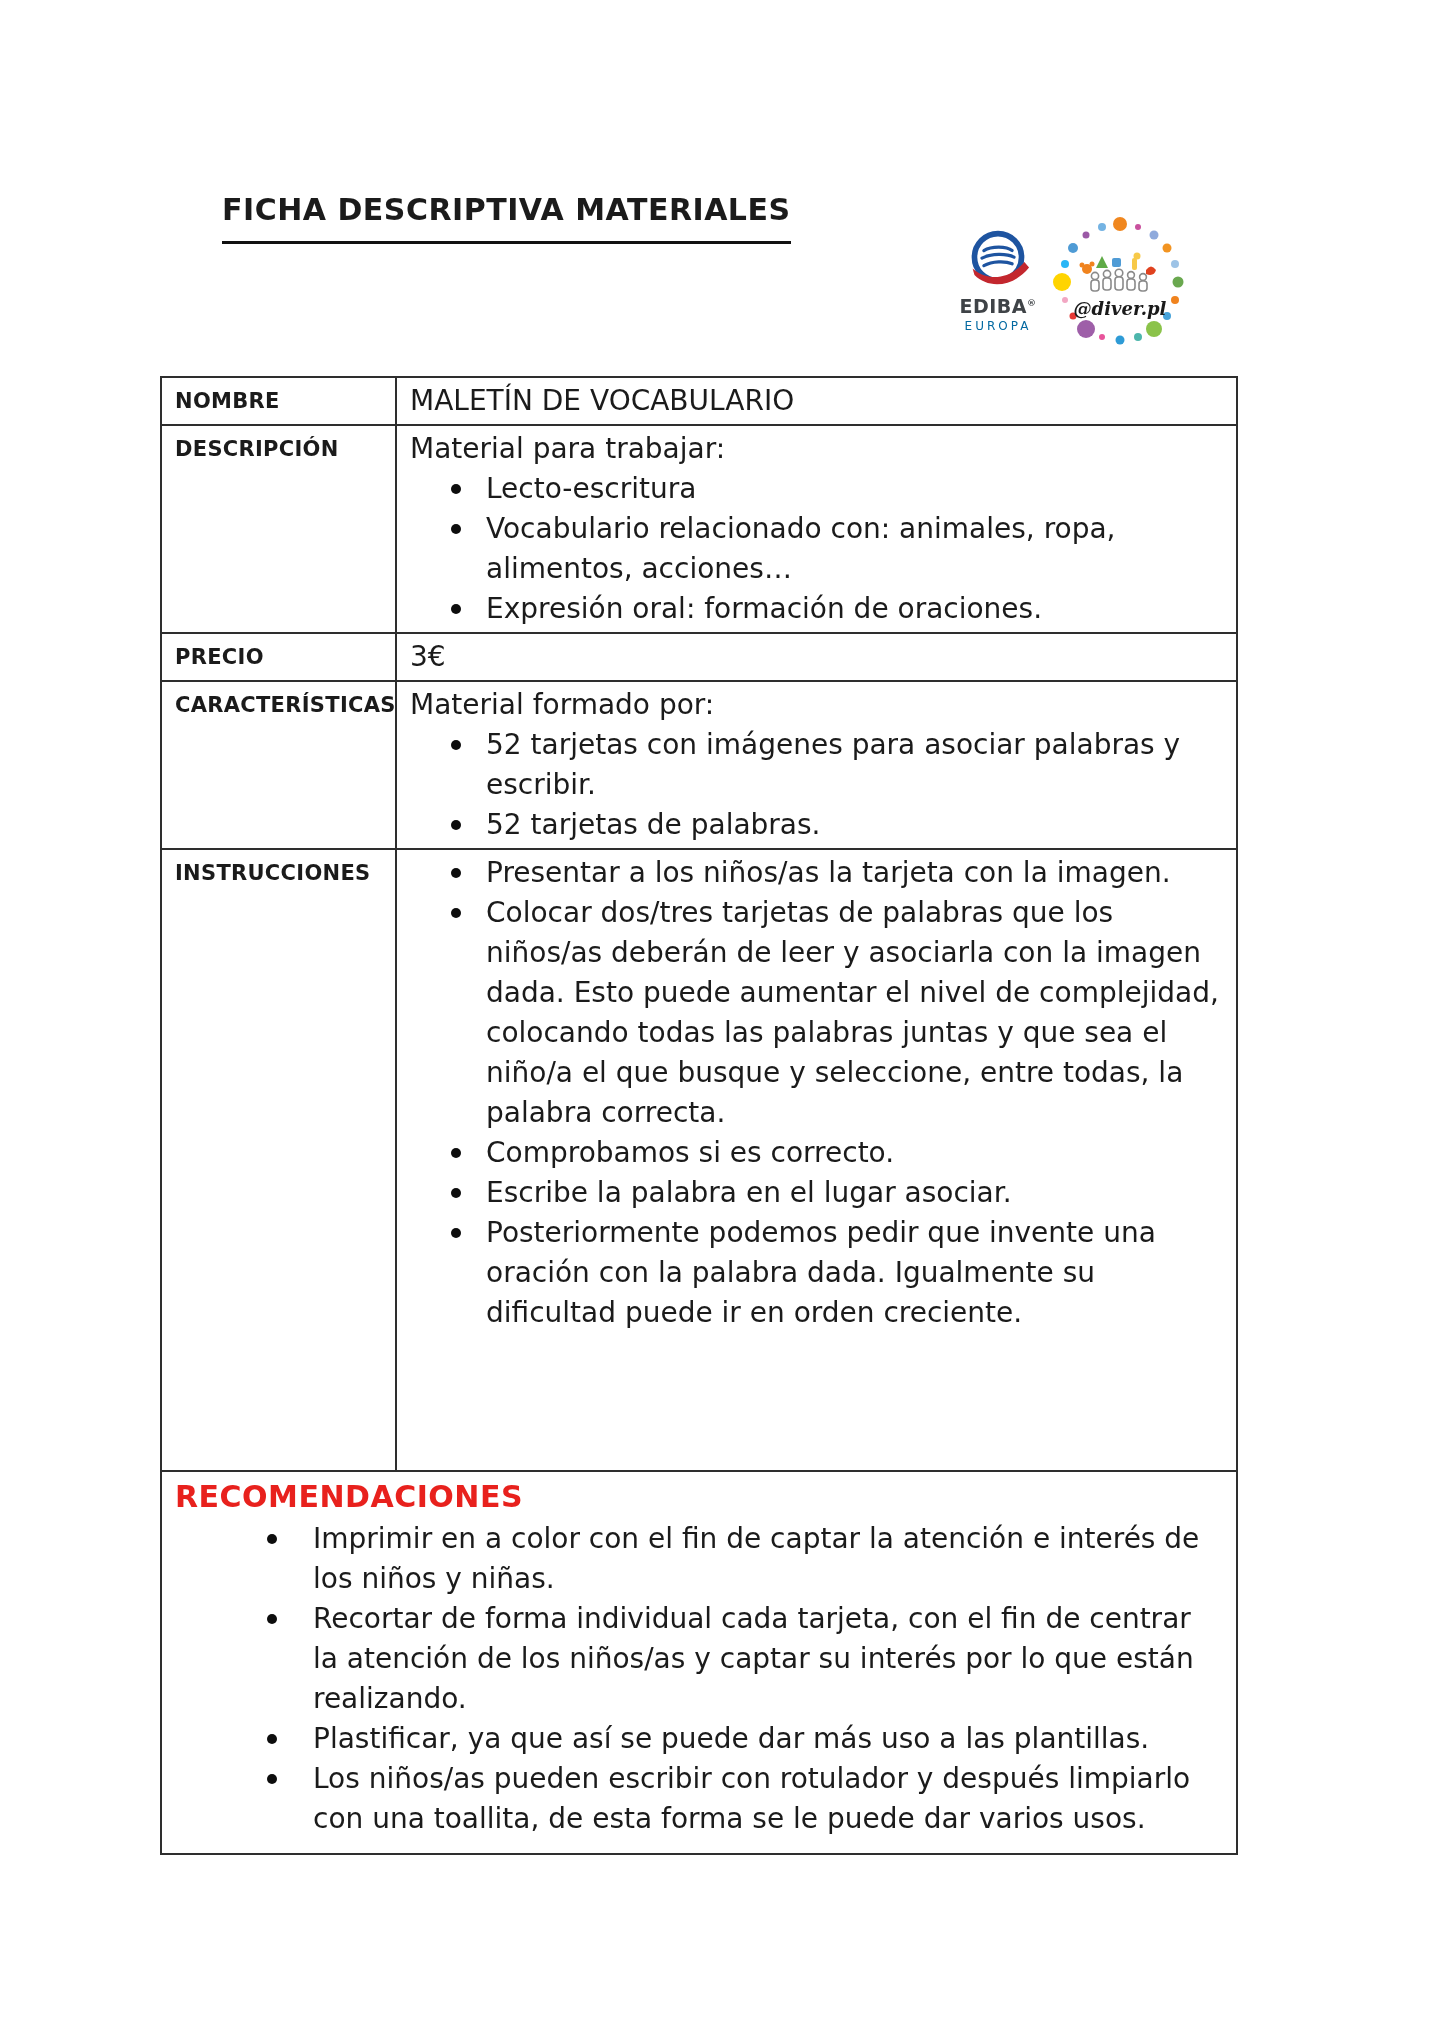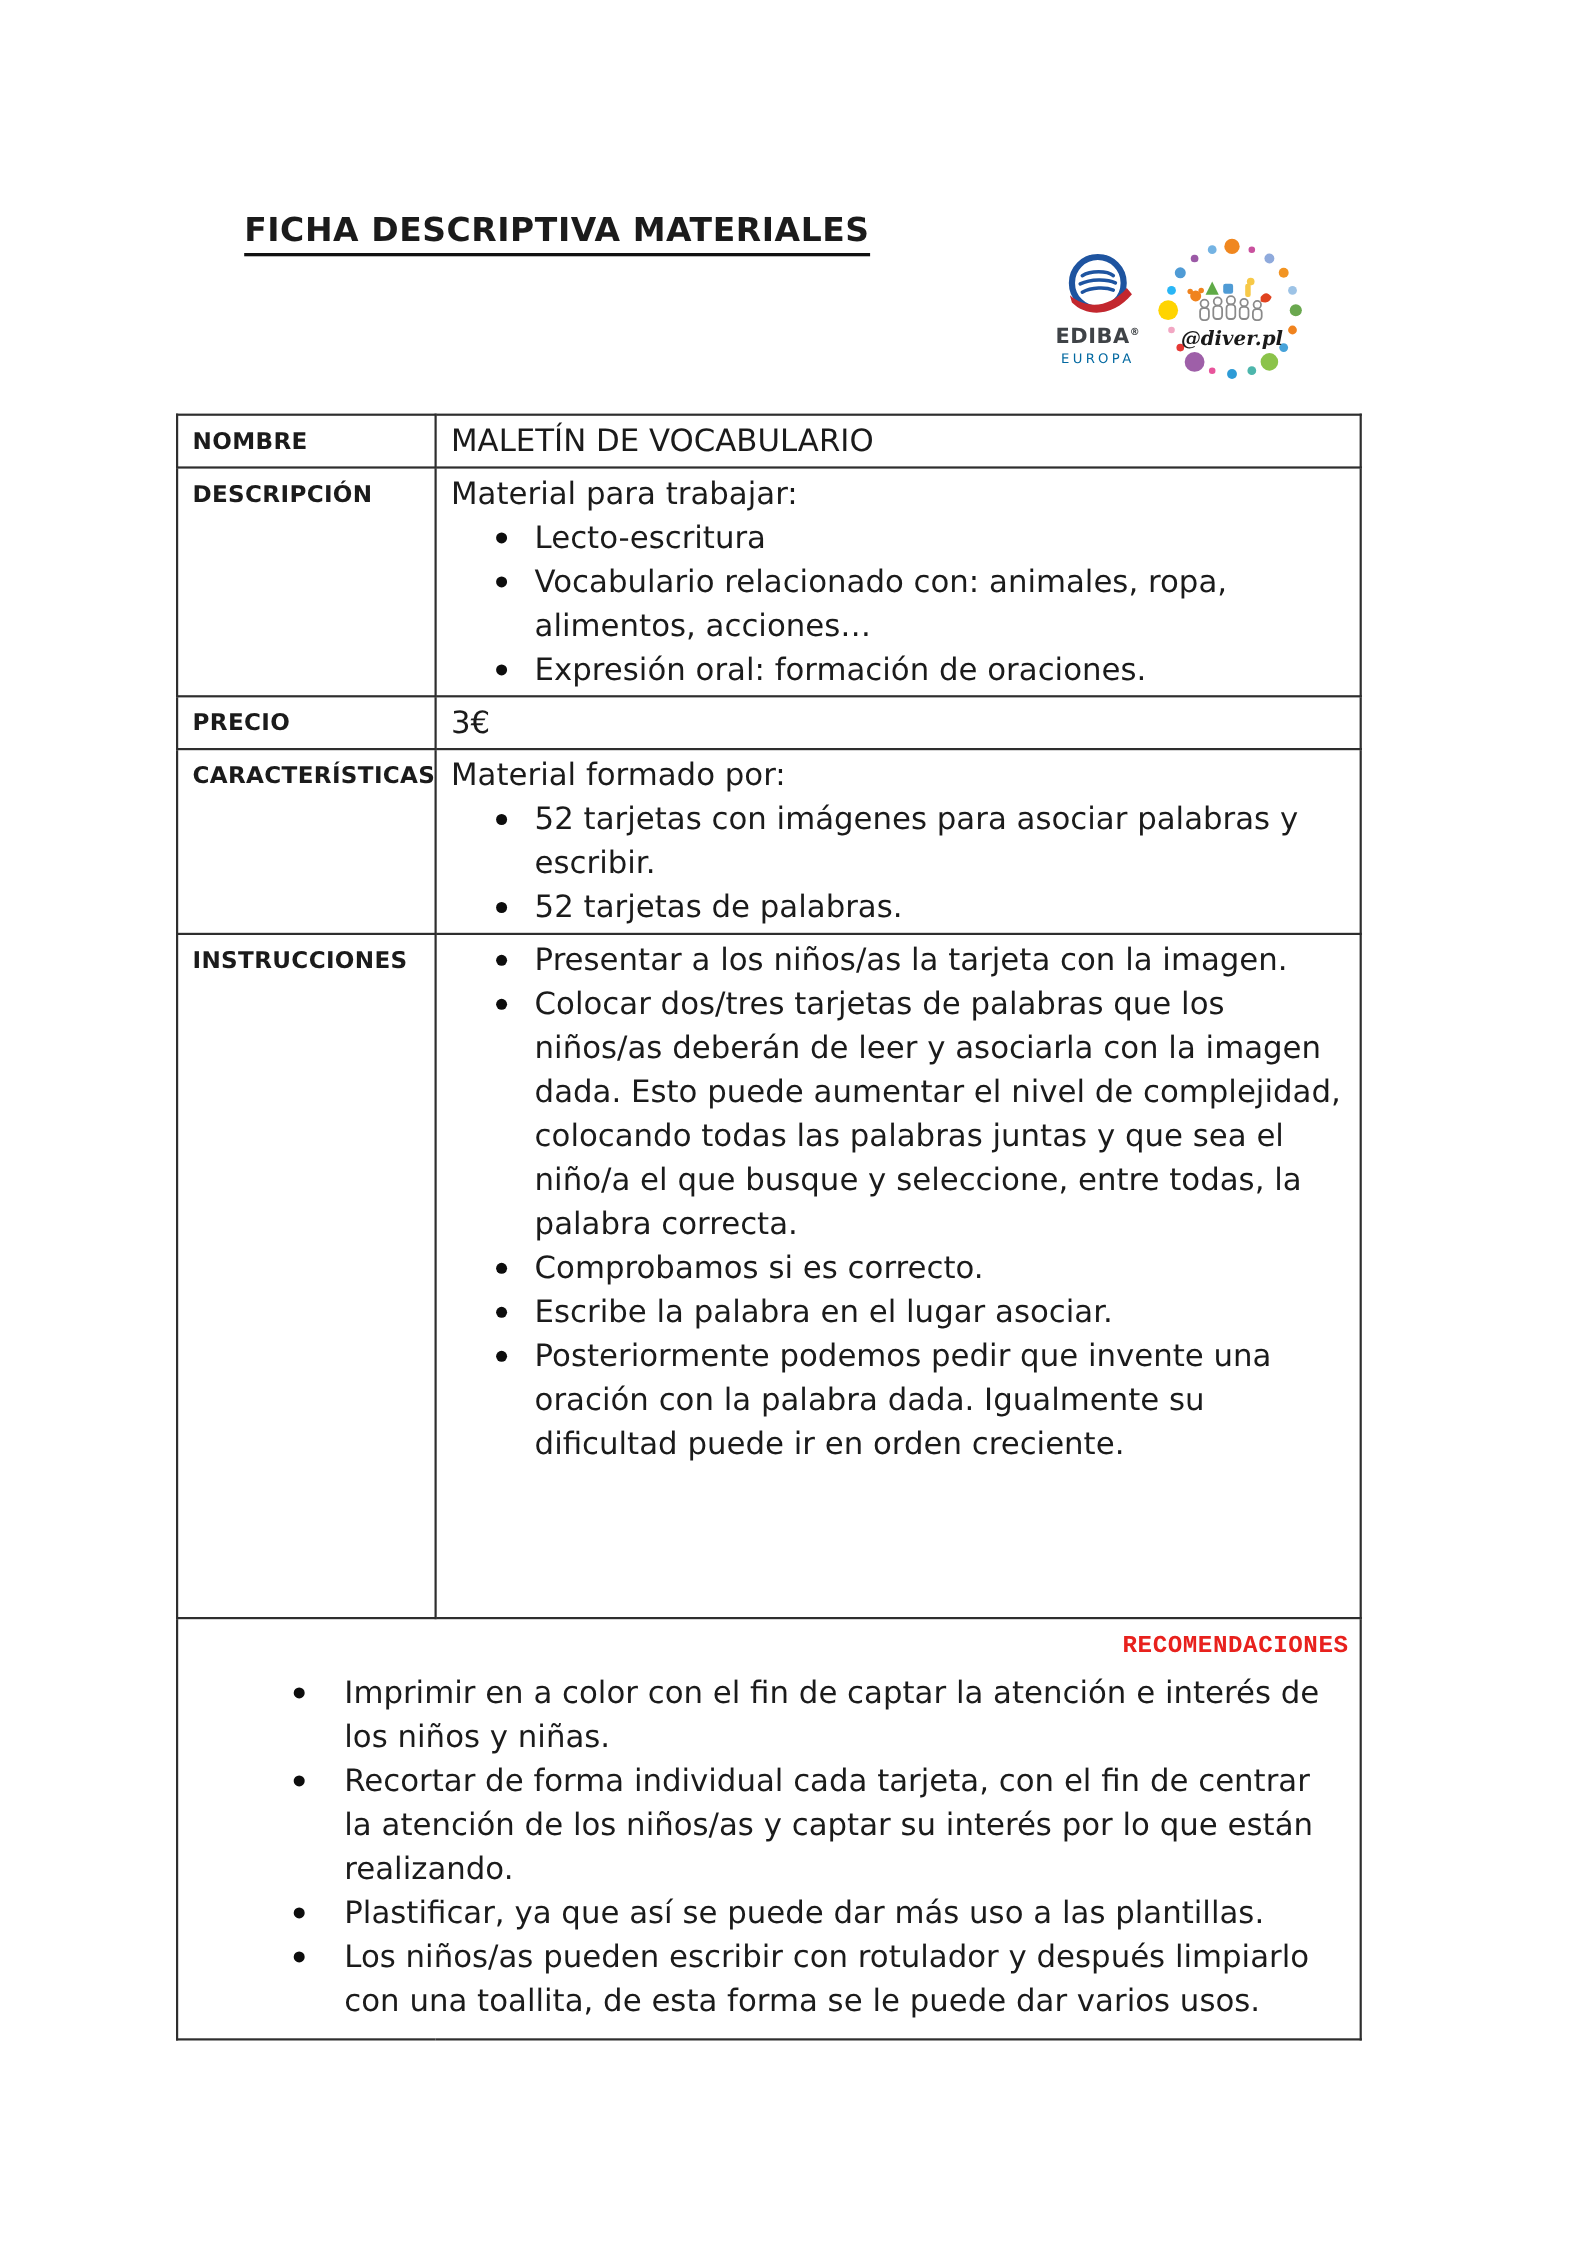--- a/index.html
+++ b/index.html
@@ -10,21 +10,21 @@
     background:#ffffff;
     font-family:"DejaVu Sans","Liberation Sans",sans-serif;
     color:#1b1b1b;
     overflow:hidden;
   }
 
   
   .doc-title {
     position:absolute; left:222px; top:192px;
     font-size:30px; font-weight:bold; letter-spacing:.5px;
-    border-bottom:3px solid #111; padding-bottom:3px;
+    border-bottom:3px solid #111; padding-bottom:14px;
     white-space:nowrap;
   }
   .ediba-logo {
     position:absolute; left:948px; top:228px; width:100px;
     text-align:center; line-height:1;
   }
   .ediba-brand { font-size:19px; font-weight:bold; color:#3f4347; letter-spacing:.5px; margin-top:2px; }
   .ediba-brand sup { font-size:9px; }
   .ediba-region { font-size:12px; color:#0369a1; letter-spacing:3px; margin-top:4px; }
   .diver-logo { position:absolute; left:1040px; top:206px; width:160px; height:152px; }
@@ -54,22 +54,22 @@
   .r-reco    { height:383px; }
 
   ul.bullets { list-style:none; margin:0; padding:0 6px 0 76px; }
   ul.bullets li { position:relative; }
   ul.bullets li::before {
     content:""; position:absolute; left:-35px; top:15px;
     width:10px; height:10px; border-radius:50%; background:#0d0d0d;
   }
 
   .reco-head {
-    text-align:right; font-weight:bold; font-size:22px;
-    line-height:44px; letter-spacing:.5px;font-family:Liberation Mono, monospace;
+    text-align:left; font-weight:bold; font-size:30px;
+    line-height:44px; letter-spacing:.5px;
   }
   ul.reco { list-style:none; margin:0; padding:0 14px 0 138px; }
   ul.reco li { position:relative; }
   ul.reco li::before {
     content:""; position:absolute; left:-46px; top:15px;
     width:10px; height:10px; border-radius:50%; background:#0d0d0d;
   }
 </style>
 </head>
 <body>

